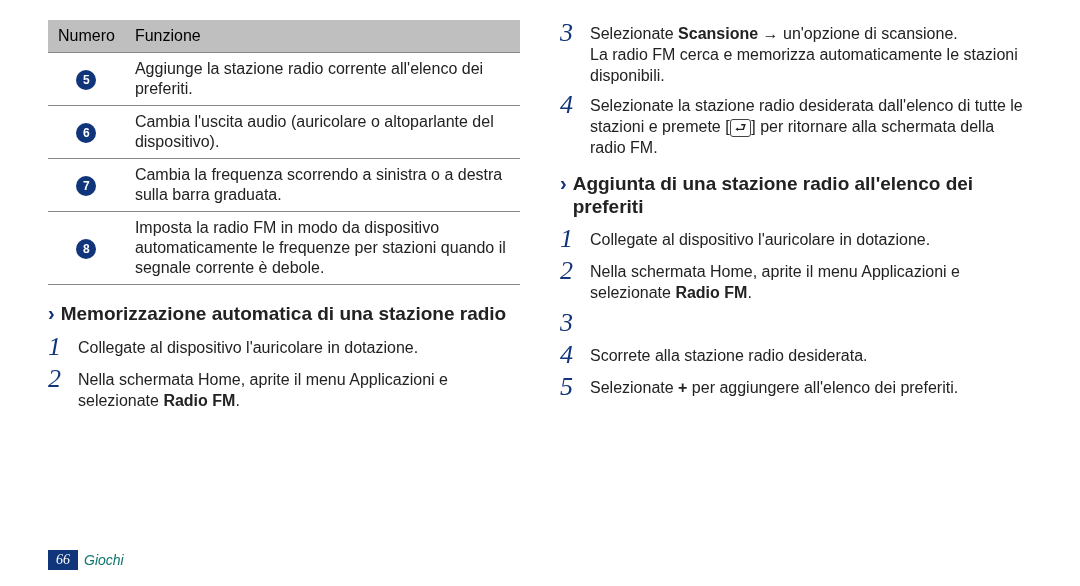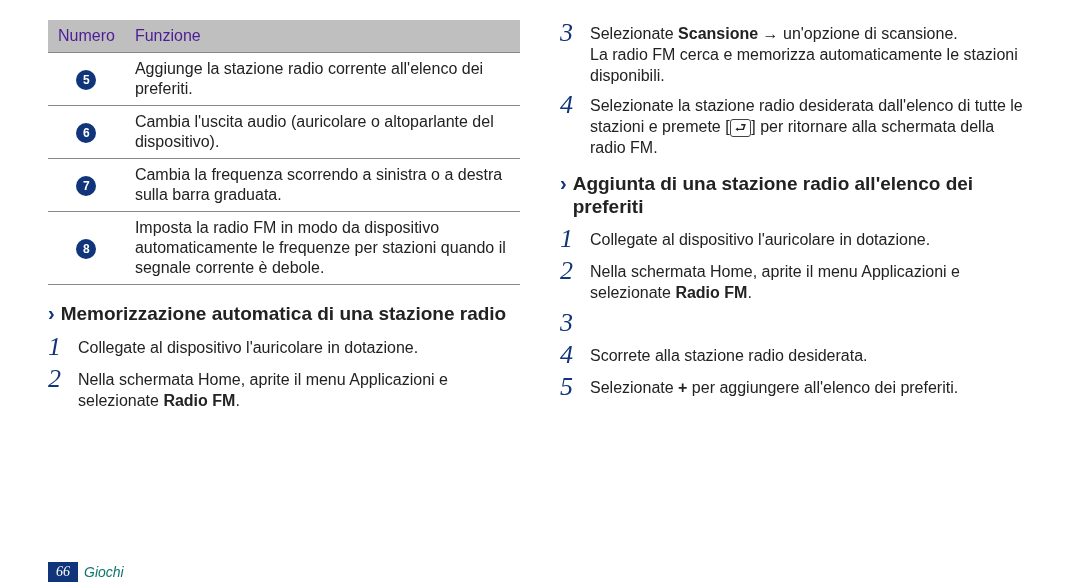--- a/index.html
+++ b/index.html
@@ -26,21 +26,21 @@
     font-size: 16px;
     line-height: 1.25;
     margin-bottom: 18px;
   }
   table.funz th {
     background: #bfbfbf;
     font-weight: normal;
     text-align: left;
     padding: 6px 10px;
     border-bottom: 1px solid #888;
-    color: #4c1d95;
+    color: #000000;
   }
   table.funz td {
     padding: 6px 10px;
     border-bottom: 1px solid #888;
     vertical-align: middle;
   }
   table.funz td.num {
     width: 60px;
     text-align: center;
   }
@@ -99,21 +99,21 @@
     display: inline-block;
     border: 1px solid #444;
     border-radius: 3px;
     padding: 0 4px;
     font-size: 13px;
     line-height: 16px;
     vertical-align: middle;
   }
   .footer {
     position: absolute;
-    bottom: 4px;
+    bottom: 16px;
     left: 48px;
     display: flex;
     align-items: center;
     gap: 6px;
     font-size: 14px;
   }
   .footer .pgnum {
     background: #11357a;
     color: #fff;
     padding: 2px 8px;

